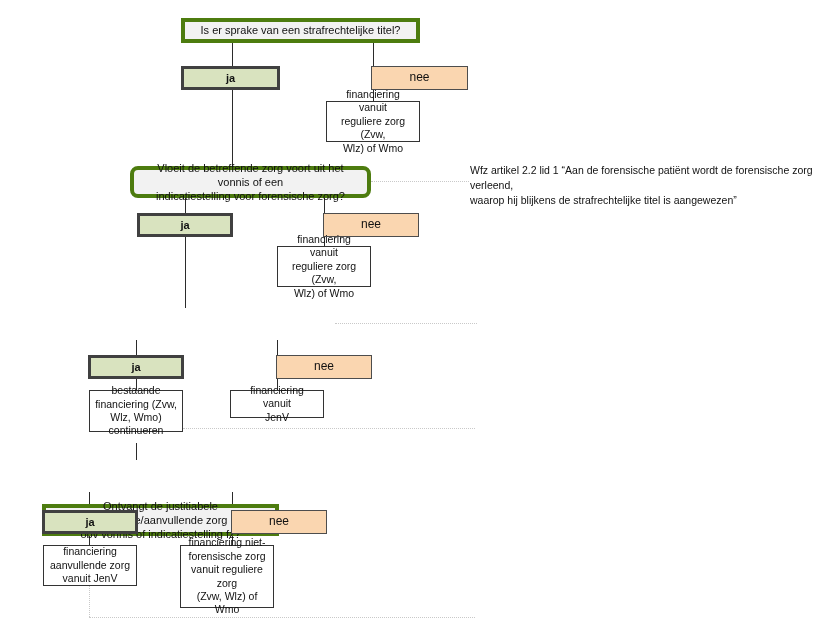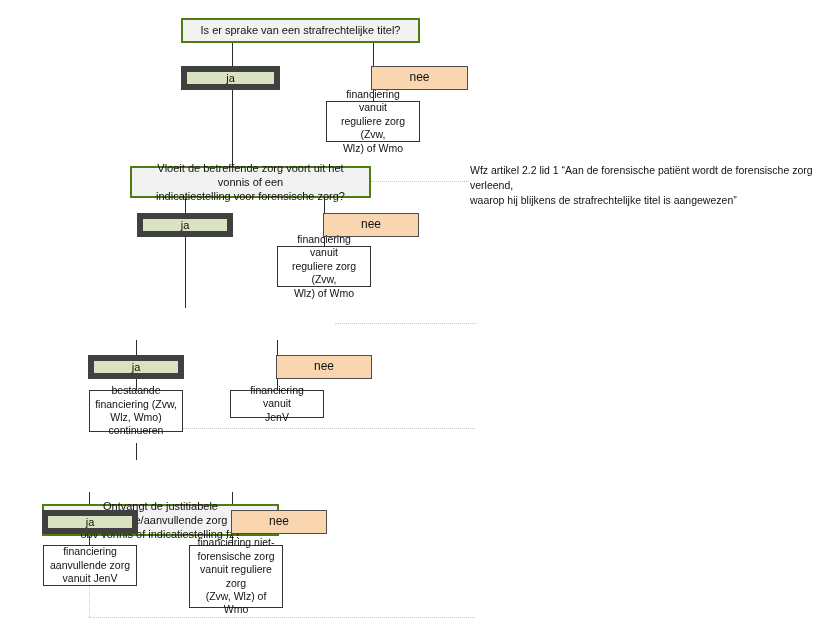--- a/index.html
+++ b/index.html
@@ -29,31 +29,31 @@
     text-align: center;
     color: #111111;
     line-height: 1.28;
     white-space: pre-line;
     z-index: 3;
   }
 
   
   .q-box {
     background: #f2f2f2;
-    border: 2px solid #4d7c0f;
+    border: 4px solid #4d7c0f;
     font-size: 11px;
     padding: 2px 12px;
   }
 
   
   .yes-box {
     background: #d9e3bf;
-    border: 6px solid #404040;
+    border: 3px solid #404040;
     font-size: 11px;
-    font-weight: normal;
+    font-weight: bold;
   }
 
   
   .no-box {
     background: #fad6b0;
     border: 1px solid #4d4d4d;
     font-size: 12px;
     font-weight: normal;
     margin-left: 47px;
   }
@@ -113,21 +113,21 @@
 
   <div class="node no-box" style="left:324px; top:66px; width:97px; height:24px;">nee</div>
 
   <div class="vline" style="left:373px; top:90px; height:11px;"></div>
   <div class="node out-box" style="left:326px; top:101px; width:94px; height:41px;">financiering vanuit
 reguliere zorg (Zvw,
 Wlz) of Wmo</div>
 
   <div class="vline" style="left:232px; top:90px; height:76px;"></div>
 
-  <div class="node q-box" style="left:130px; top:166px; width:241px; height:32px;">Vloeit de betreffende zorg voort uit het vonnis of een
+  <div class="node q-box" style="left:130px; top:166px; width:241px; height:32px;border-radius:8px;">Vloeit de betreffende zorg voort uit het vonnis of een
 indicatiestelling voor forensische zorg?</div>
 
   <div class="annotation" style="left:470px; top:163px; width:350px;">Wfz artikel 2.2 lid 1 “Aan de forensische patiënt wordt de forensische zorg verleend,
 waarop hij blijkens de strafrechtelijke titel is aangewezen”</div>
   <div class="dotted-h" style="left:371px; top:181px; width:98px;"></div>
 
   <div class="vline" style="left:185px; top:198px; height:15px;"></div>
   <div class="vline" style="left:324px; top:198px; height:15px;"></div>
 
   <div class="node yes-box" style="left:137px; top:213px; width:96px; height:24px;">ja</div>
@@ -176,21 +176,21 @@
 
   <div class="node no-box" style="left:184px; top:510px; width:96px; height:24px;">nee</div>
 
   <div class="vline" style="left:89px; top:534px; height:11px;"></div>
   <div class="vline" style="left:232px; top:534px; height:11px;"></div>
 
   <div class="node out-box" style="left:43px; top:545px; width:94px; height:41px;text-align:center;">financiering
 aanvullende zorg
 vanuit JenV</div>
 
-  <div class="node out-box" style="left:189px; top:545px; width:94px; height:63px;">financiering niet-
+  <div class="node out-box" style="left:180px; top:545px; width:94px; height:63px;">financiering niet-
 forensische zorg
 vanuit reguliere zorg
 (Zvw, Wlz) of Wmo</div>
 
   <div class="dotted-v" style="left:89px; top:586px; height:31px;"></div>
   <div class="dotted-h" style="left:89px; top:617px; width:386px;"></div>
 
 </div>
 
 </body></html>

